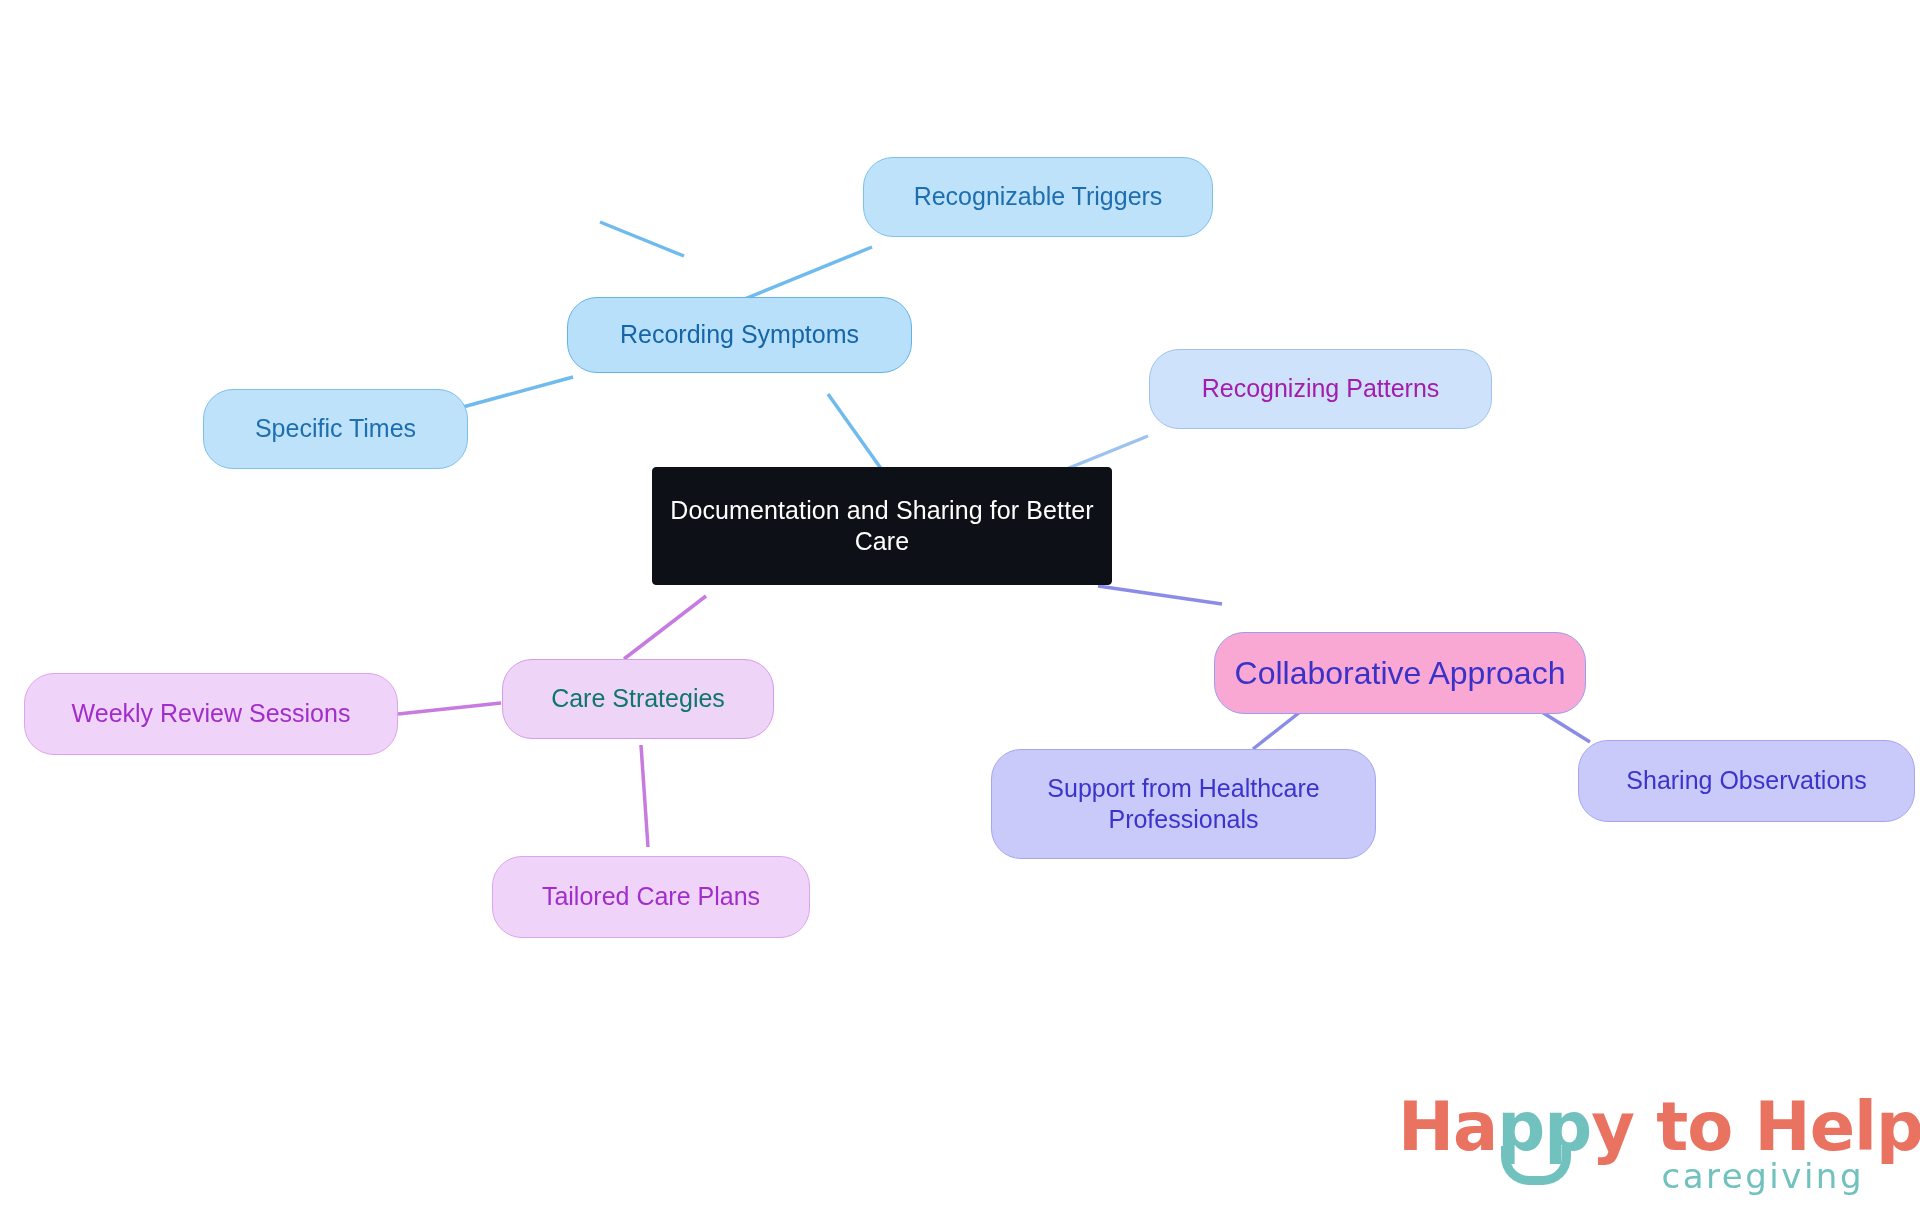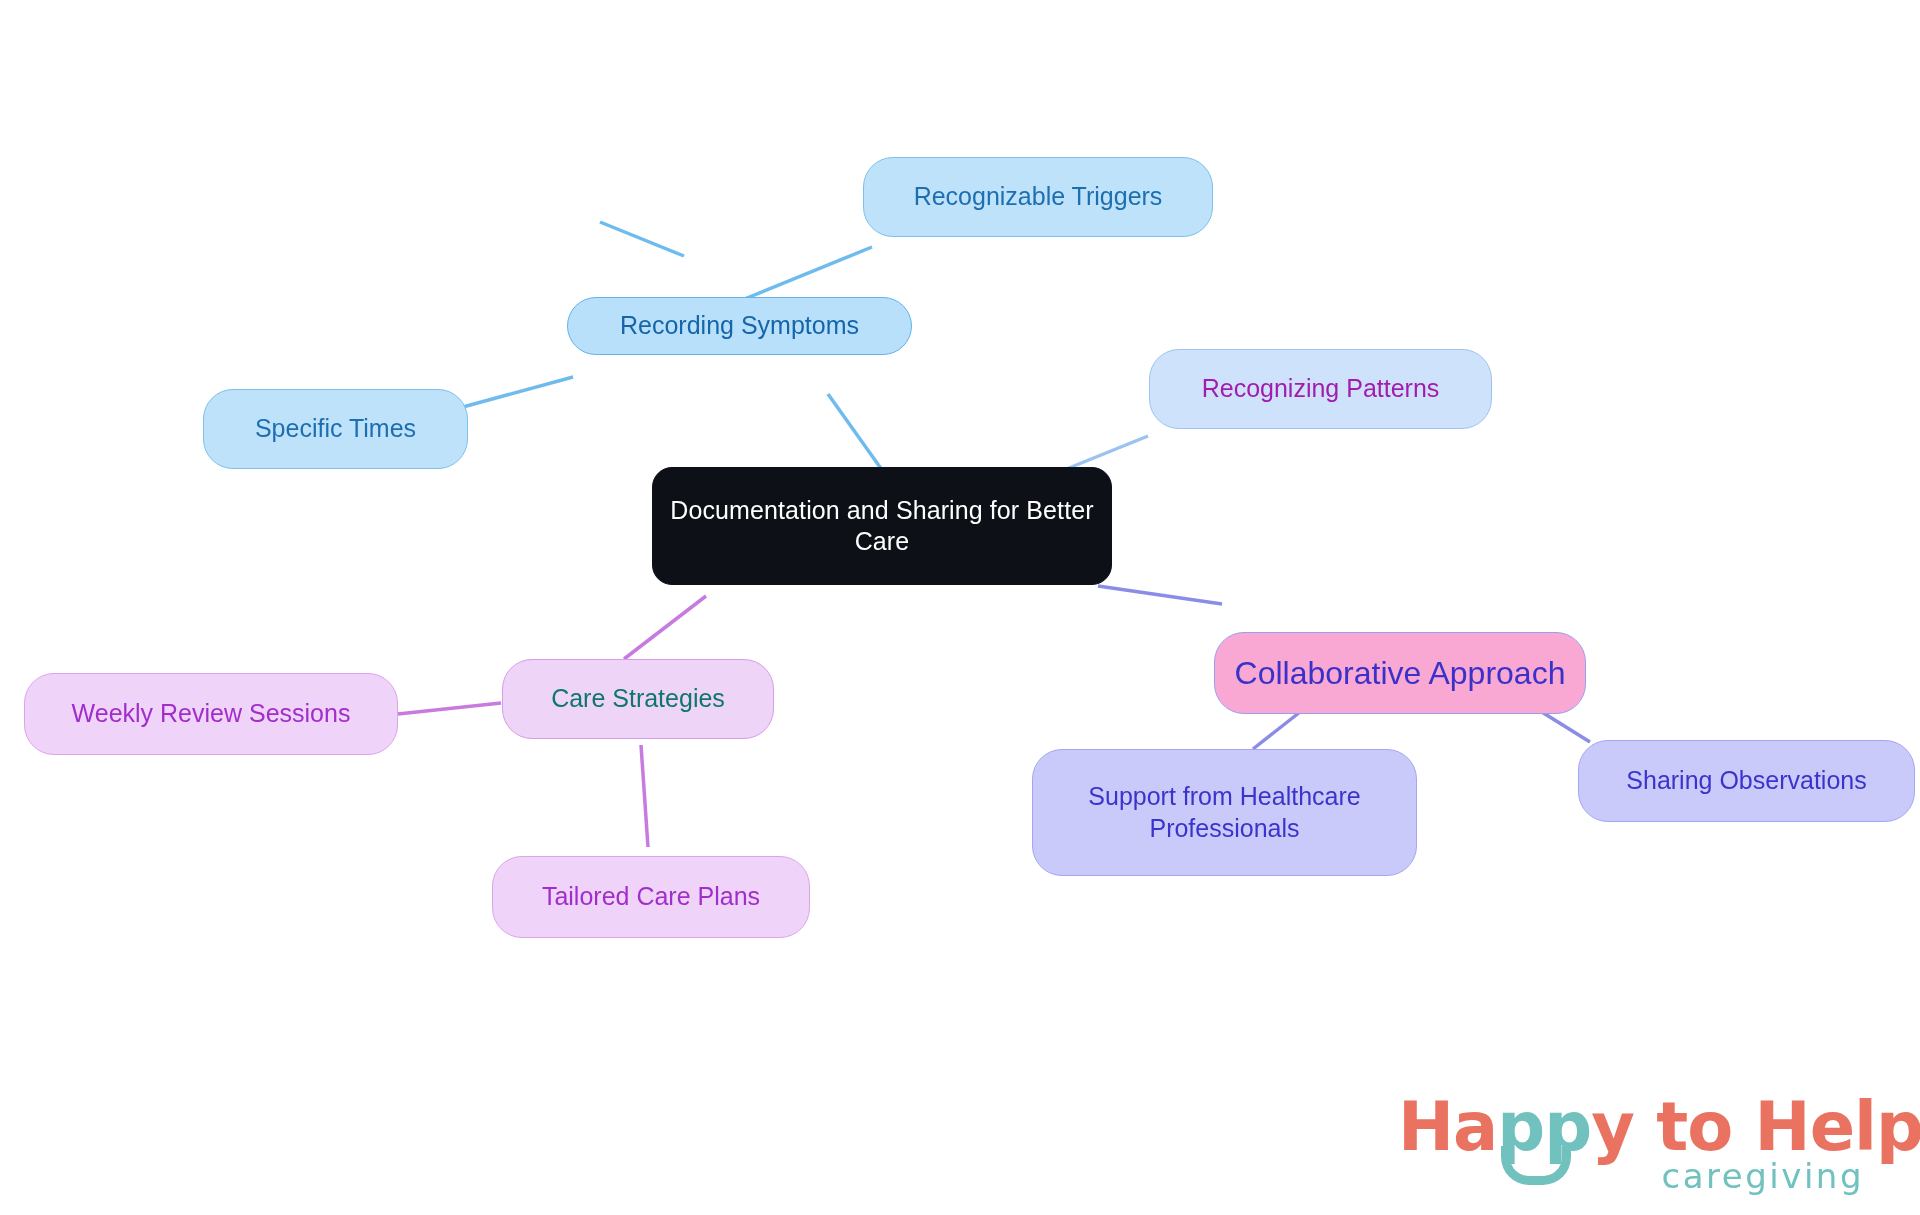--- a/index.html
+++ b/index.html
@@ -40,21 +40,21 @@
     border-style: solid;
     border-width: 1.5px;
     line-height: 1.25;
     padding: 6px 14px;
     white-space: pre-line;
   }
   .node.root {
     background: #0d1117;
     border-color: #0d1117;
     color: #ffffff;
-    border-radius: 20px;
+    border-radius: 4px;
     font-size: 25px;
     letter-spacing: 0.1px;
   }
   .node.blue-main {
     background: #b9e0fa;
     border-color: #63b3e8;
     color: #1565a8;
     font-size: 25px;
   }
   .node.blue-child {
@@ -153,32 +153,32 @@
     <path d="M 1333,686 L 1253,749" fill="none" stroke="#8b8ce8" stroke-width="3.5"></path>
     <path d="M 1500,686 L 1590,742" fill="none" stroke="#8b8ce8" stroke-width="3.5"></path>
 
     <path d="M 706,596 L 624,659" fill="none" stroke="#c77ae0" stroke-width="3.5"></path>
     <path d="M 398,714 L 501,703" fill="none" stroke="#c77ae0" stroke-width="3.5"></path>
     <path d="M 641,745 L 648,847" fill="none" stroke="#c77ae0" stroke-width="3.5"></path>
   </svg>
 
   <div class="node root" style="left:652px; top:467px; width:460px; height:118px;">Documentation and Sharing for Better Care</div>
 
-  <div class="node blue-main" style="left:567px; top:297px; width:345px; height:58px;">Recording Symptoms</div>
+  <div class="node blue-main" style="left:567px; top:297px; width:345px; height:76px;">Recording Symptoms</div>
 
 
   <div class="node blue-child" style="left:863px; top:157px; width:350px; height:80px;">Recognizable Triggers</div>
 
   <div class="node blue-child" style="left:203px; top:389px; width:265px; height:80px;">Specific Times</div>
 
   <div class="node blue-pale" style="left:1149px; top:349px; width:343px; height:80px;">Recognizing Patterns</div>
 
   <div class="node indigo-main" style="left:1214px; top:604px; width:372px; height:82px;">Collaborative Approach</div>
 
-  <div class="node indigo-child" style="left:1032px; top:749px; width:385px; height:127px;">Support from Healthcare
+  <div class="node indigo-child" style="left:991px; top:749px; width:385px; height:110px;">Support from Healthcare
 Professionals</div>
 
   <div class="node indigo-child" style="left:1578px; top:740px; width:337px; height:82px;">Sharing Observations</div>
 
   <div class="node orchid-main" style="left:502px; top:659px; width:272px; height:80px;">Care Strategies</div>
 
   <div class="node orchid-child" style="left:24px; top:673px; width:374px; height:82px;">Weekly Review Sessions</div>
 
   <div class="node orchid-child" style="left:492px; top:856px; width:318px; height:82px;">Tailored Care Plans</div>
 

